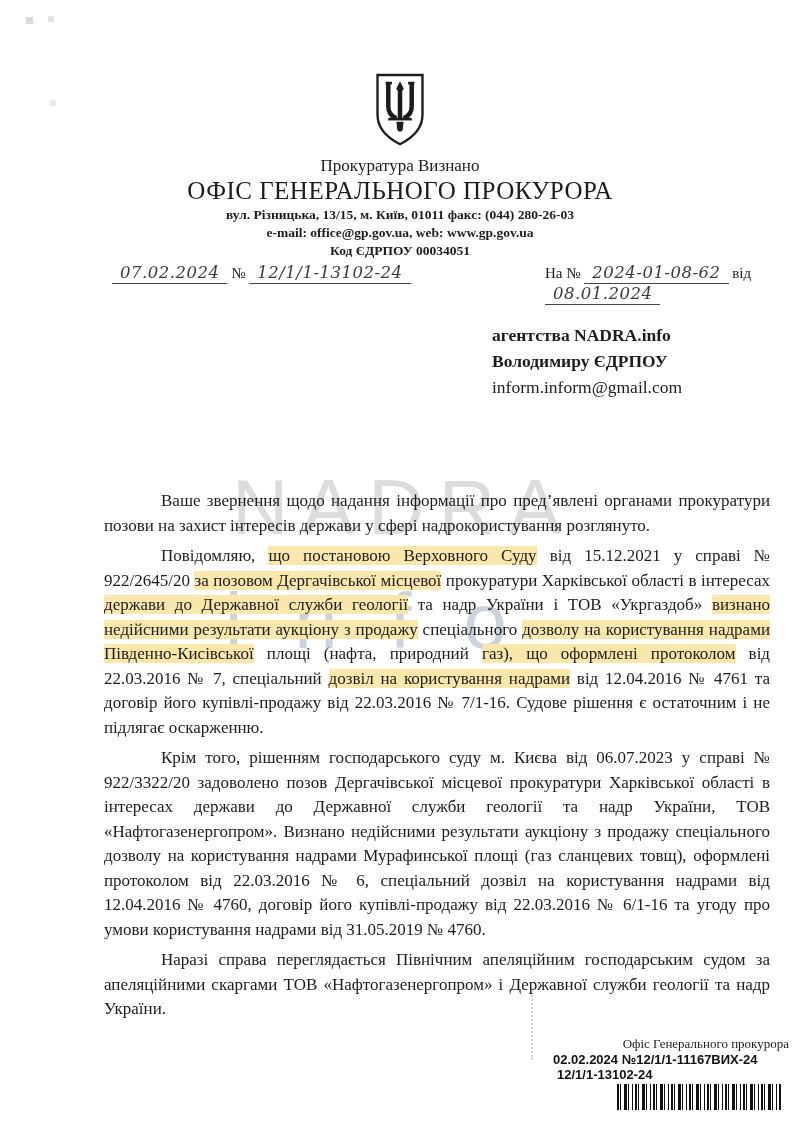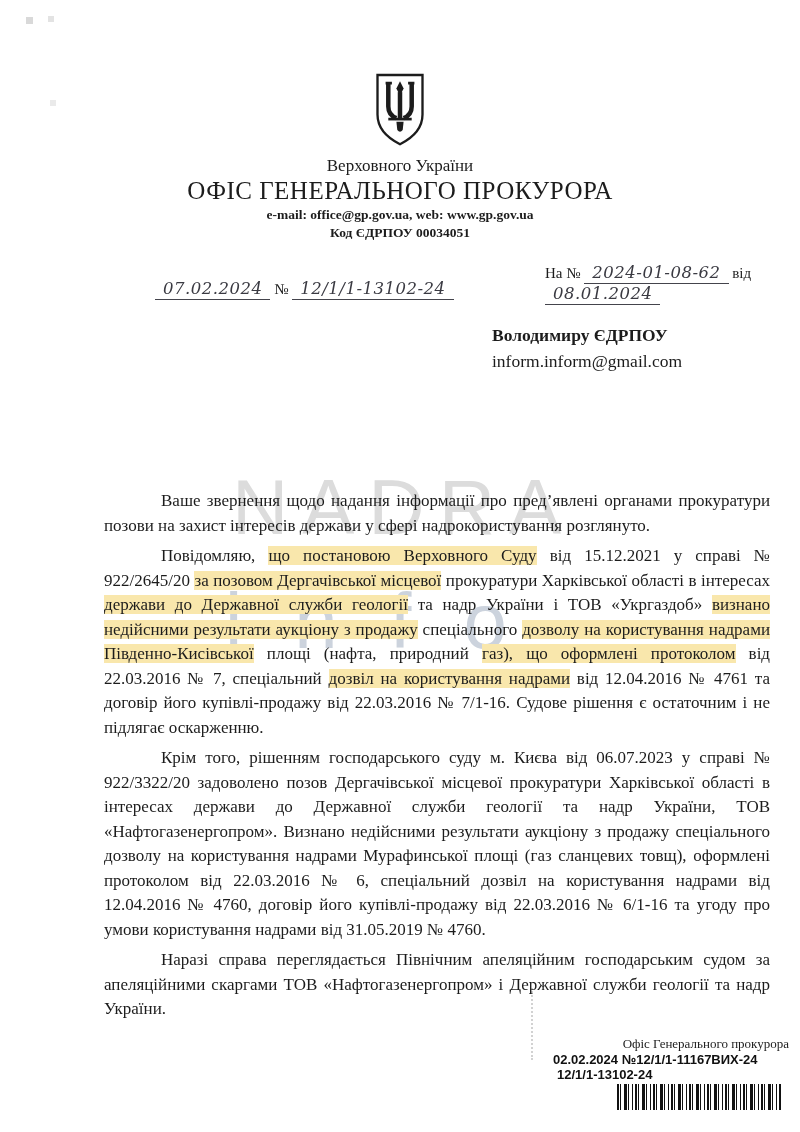--- a/index.html
+++ b/index.html
@@ -19,21 +19,21 @@
 
   
   .header{position:absolute;top:0;left:0;width:100%;text-align:center;}
   .emblem{margin-top:72px;}
   .org-small{font-size:17px;margin-top:2px;}
   .org-large{font-size:25px;letter-spacing:0.5px;margin-top:1px;}
   .addr-line{font-size:13.5px;font-weight:bold;margin-top:2px;}
 
   
   .ref-row{position:absolute;top:263px;left:0;width:100%;font-size:15px;}
-  .ref-left{position:absolute;left:112px;top:16px;margin-left:43px;}
+  .ref-left{position:absolute;left:112px;top:0;}
   .ref-right{position:absolute;left:545px;top:0;}
   .hand{
     font-family:"DejaVu Serif", serif;
     font-style:italic;
     font-size:16.5px;
     color:#3a3a42;
     letter-spacing:0.5px;
   }
   .uline{border-bottom:1.2px solid #44444c;padding:0 8px 1px 8px;display:inline-block;}
   .printed{font-size:15px;color:#1c1c1c;}
@@ -98,41 +98,43 @@
         <path d="M5,3 h50 v44 c0,15 -11,26 -25,33 c-14,-7 -25,-18 -25,-33 z" fill="none" stroke="#1c1c1c" stroke-width="2.6"></path>
         <path d="M30,10 l4,8 -4,8 -4,-8 z" fill="#1c1c1c"></path>
         <path d="M30,22 v30" stroke="#1c1c1c" stroke-width="5" fill="none"></path>
         <path d="M17,12 v26 c0,7 4,11 9,13" stroke="#1c1c1c" stroke-width="5" fill="none"></path>
         <path d="M43,12 v26 c0,7 -4,11 -9,13" stroke="#1c1c1c" stroke-width="5" fill="none"></path>
         <path d="M14,12 h7 M39,12 h7" stroke="#1c1c1c" stroke-width="3" fill="none"></path>
         <path d="M17,52 h26" stroke="#1c1c1c" stroke-width="3" fill="none"></path>
         <path d="M26,55 h8 l-1,9 q-3,4 -6,0 z" fill="#1c1c1c"></path>
       </svg>
     </div>
-    <div class="org-small">Верховного України</div>
+    <div class="org-small">Прокуратура Визнано</div>
     <div class="org-large">ОФІС ГЕНЕРАЛЬНОГО ПРОКУРОРА</div>
+    <div class="addr-line">вул. Різницька, 13/15, м. Київ, 01011 факс: (044) 280-26-03</div>
     <div class="addr-line">e-mail: office@gp.gov.ua, web: www.gp.gov.ua</div>
     <div class="addr-line">Код ЄДРПОУ 00034051</div>
   </div>
 
   <div class="ref-row">
     <div class="ref-left">
       <span class="hand uline">07.02.2024</span>
       <span class="printed">№</span>
       <span class="hand uline">12/1/1-13102-24</span>
     </div>
     <div class="ref-right">
       <span class="printed">На №</span>
       <span class="hand uline">2024-01-08-62</span>
       <span class="printed">від</span>
       <span class="hand uline">08.01.2024</span>
     </div>
   </div>
 
   <div class="addressee">
+    <div class="b">агентства NADRA.info</div>
     <div class="b">Володимиру ЄДРПОУ</div>
     <div>inform.inform@gmail.com</div>
   </div>
 
   <div class="wm wm-nadra">NADRA</div>
   <div class="wm wm-info">info</div>
 
   <div class="body-text">
       <p><span>Ваше звернення щодо надання інформації про пред’явлені органами прокуратури позови на захист інтересів держави у сфері надрокористування розглянуто.</span></p>
       <p><span>Повідомляю, </span><span class="hl">що постановою Верховного Суду</span><span> від 15.12.2021 у справі № 922/2645/20 </span><span class="hl">за позовом Дергачівської місцевої</span><span> прокуратури Харківської області в інтересах </span><span class="hl">держави до Державної служби геології</span><span> та надр України і ТОВ «Укргаздоб» </span><span class="hl">визнано недійсними результати аукціону з продажу</span><span> спеціального </span><span class="hl">дозволу на користування надрами Південно-Кисівської</span><span> площі (нафта, природний </span><span class="hl">газ), що оформлені протоколом</span><span> від 22.03.2016 № 7, спеціальний </span><span class="hl">дозвіл на користування надрами</span><span> від 12.04.2016 № 4761 та договір його купівлі-продажу від 22.03.2016 № 7/1-16. Судове рішення є остаточним і не підлягає оскарженню.</span></p>

